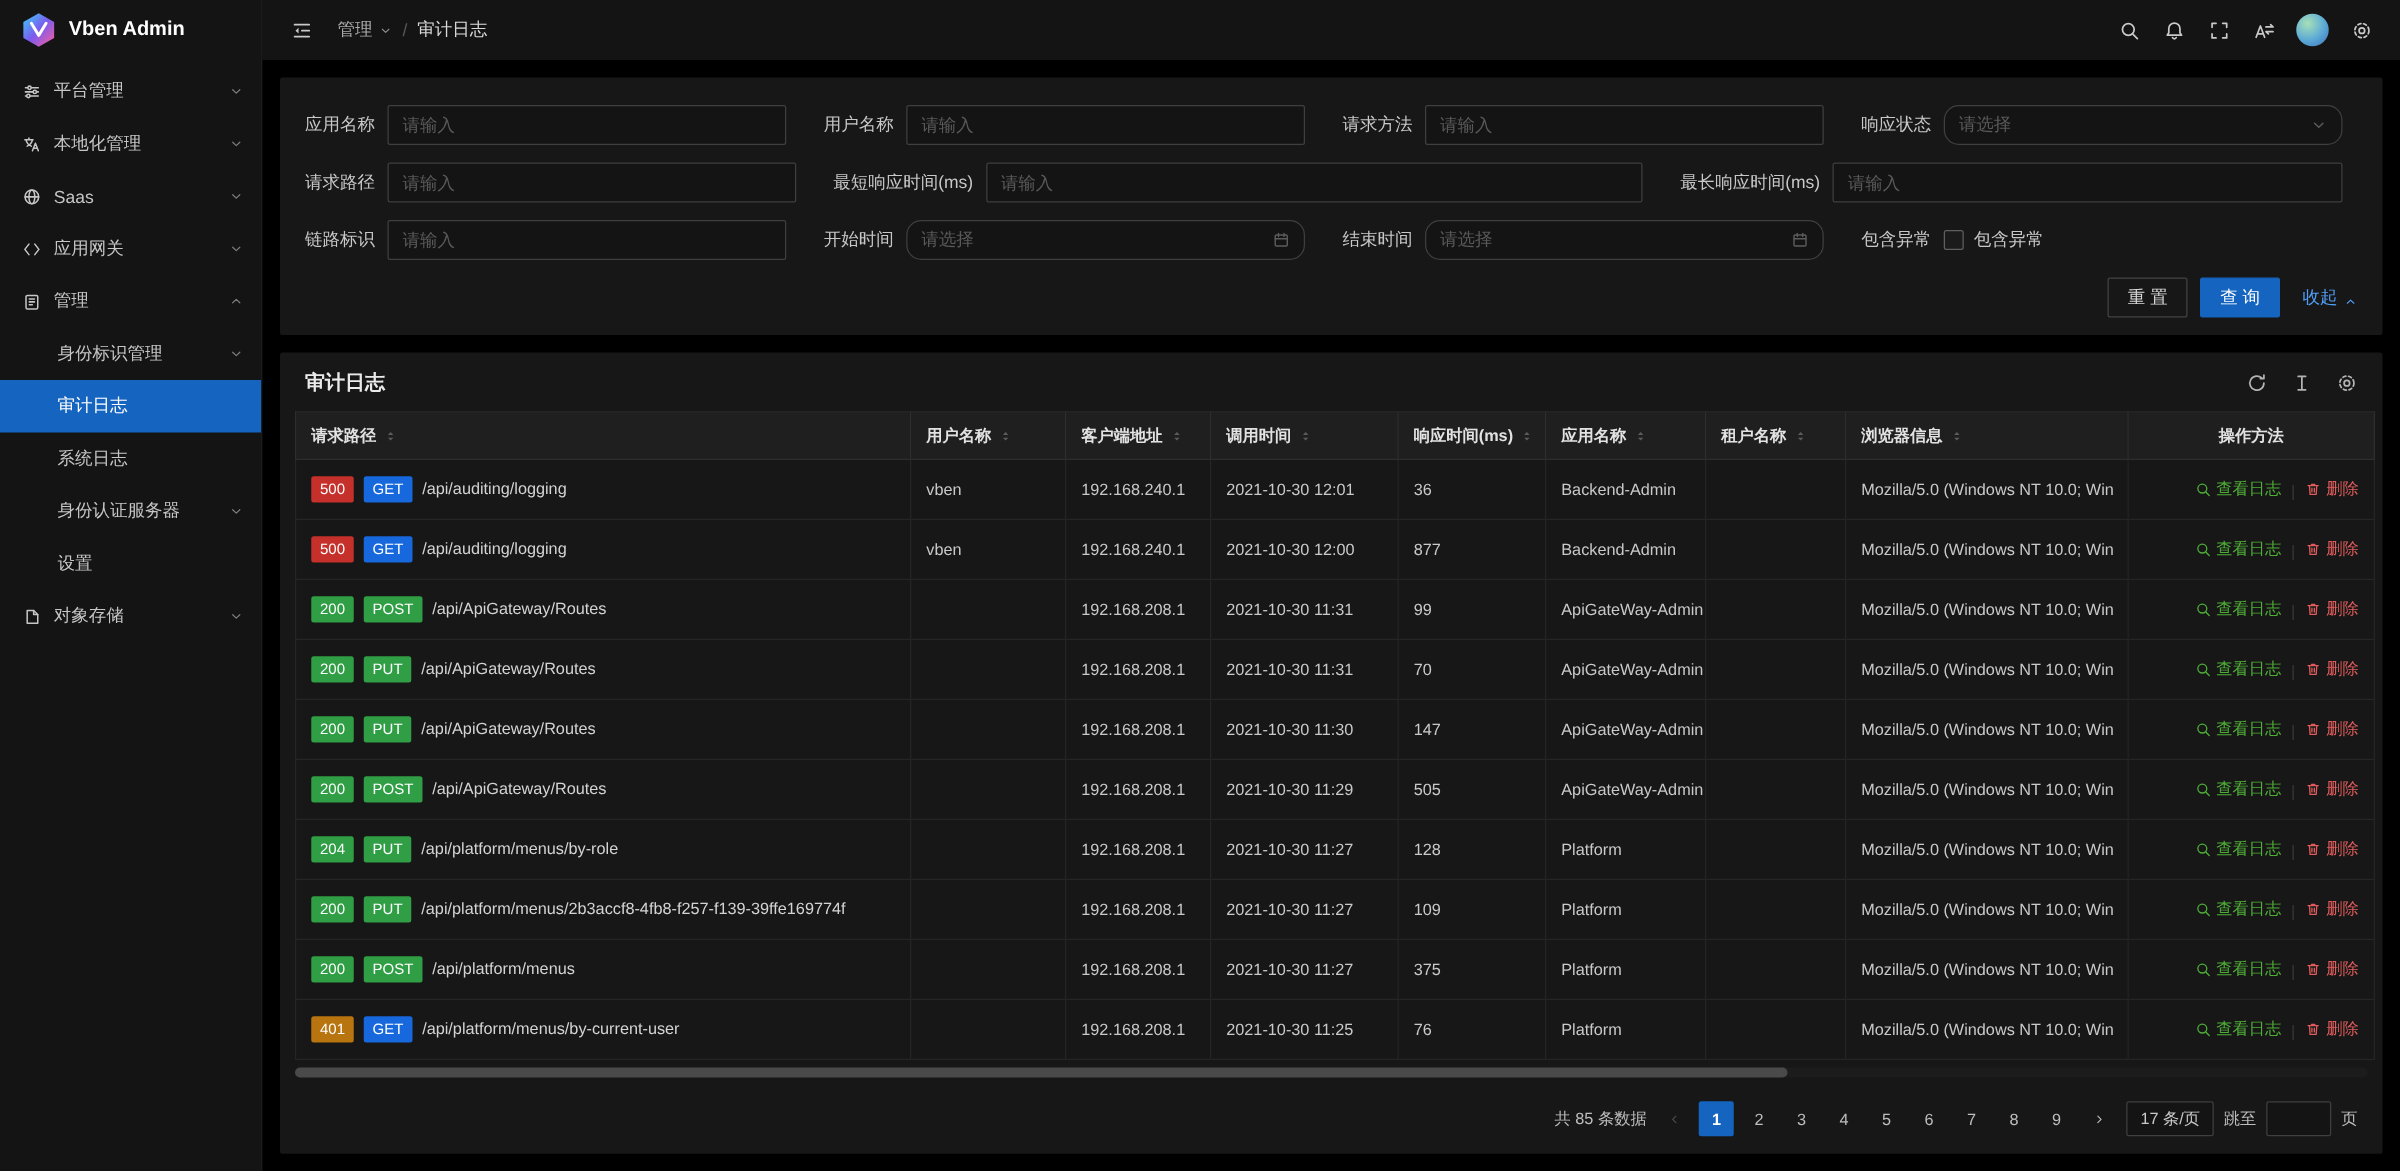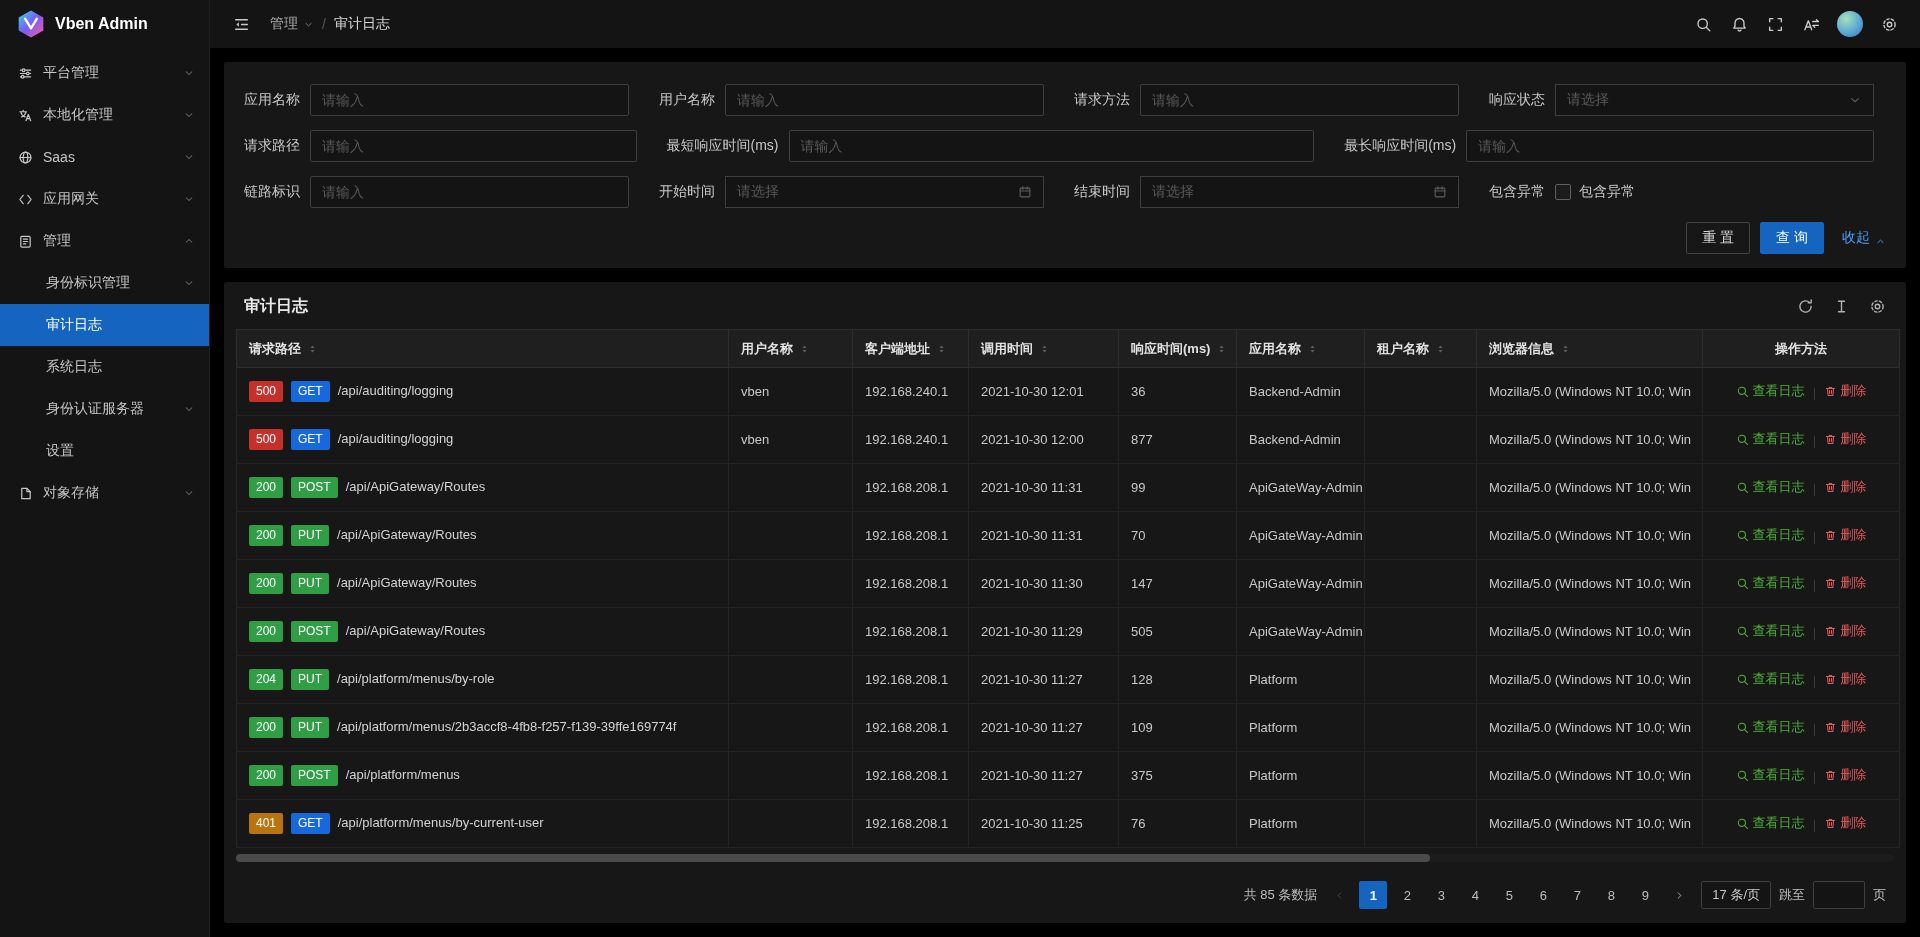--- a/index.html
+++ b/index.html
@@ -40,21 +40,21 @@
   .card{background:#171717;border-radius:2px}
 
   
   .filter-card{padding:22px 20px 14px;flex:none}
   .f-row{display:flex;margin-bottom:14px}
   .f-field{display:flex;align-items:center;flex:1;margin-right:30px;min-width:0}
   .f-row .f-field:last-child{margin-right:12px}
   .f-label{white-space:nowrap;margin-right:10px;color:#c8c8c8}
   .f-text{flex:1;min-width:0;height:32px;background:#141414;border:1px solid #3f3f3f;border-radius:2px;padding:0 11px;color:#d9d9d9;font:inherit;outline:none}
   .f-text::placeholder{color:#595959}
-  .f-box{flex:1;min-width:0;height:32px;background:#141414;border:1px solid #3f3f3f;border-radius:0;padding:0 11px;display:flex;align-items:center;cursor:pointer;gap:8px}
+  .f-box{flex:1;min-width:0;height:32px;background:#141414;border:1px solid #3f3f3f;border-radius:12px;padding:0 11px;display:flex;align-items:center;cursor:pointer;gap:8px}
   .f-box .ph{flex:1;color:#595959;overflow:hidden;white-space:nowrap}
   .f-box .icn{width:14px;height:14px;color:#5c5c5c;flex:none}
   .f-check{display:flex;align-items:center;gap:8px;cursor:pointer;flex:1}
   .cbox{width:16px;height:16px;border:1px solid #5f5f5f;border-radius:2px;background:#1b1b1b;flex:none}
   .cb-label{color:#c8c8c8}
   .f-actions{display:flex;justify-content:flex-end;align-items:center;gap:10px;margin-top:4px}
   .btn{height:32px;padding:0 15px;border-radius:2px;font:inherit;cursor:pointer;white-space:nowrap}
   .btn.ghost{background:transparent;border:1px solid #434343;color:#d9d9d9}
   .btn.primary{background:var(--primary,#1565c0);border:1px solid var(--primary,#1565c0);color:#fff}
   .collapse-link{display:inline-flex;align-items:flex-end;gap:5px;color:var(--link,#4f9ef8);cursor:pointer;margin-left:8px}
@@ -71,21 +71,21 @@
 
   .table-wrap{padding:0 12px;flex:1;min-height:0;display:flex;flex-direction:column;overflow:hidden}
   table{width:100%;border-collapse:collapse;table-layout:fixed;font-size:13px}
   thead th{background:#1f1f1f;border:1px solid #2e2e2e;padding:0 12px;height:38px;font-weight:600;color:#e2e2e2;text-align:left;white-space:nowrap;overflow:hidden}
   .th-inner{display:flex;align-items:center;gap:6px;cursor:pointer}
   .th-inner.center{justify-content:center;cursor:default}
   .sort-caret{width:11px;height:14px;flex:none;display:inline-flex}
   tbody td{border:1px solid #252525;padding:0 12px;height:48px;color:#c9c9c9;white-space:nowrap;overflow:hidden}
   .badge{display:inline-block;padding:2px 7px;border-radius:2px;font-size:12px;color:#fff;margin-right:8px;line-height:1.4;text-align:center;min-width:30px}
   .path-text{color:#d4d4d4}
-  .td-actions{text-align:center}
+  .td-actions{text-align:right}
   .act{display:inline-flex;align-items:center;gap:4px;cursor:pointer}
   .act .icn{width:13px;height:13px}
   .act.view{color:var(--action-view,#4fae37)}
   .act.del{color:var(--action-delete,#e05c5c)}
   .act-div{display:inline-block;width:1px;height:12px;background:#3a3a3a;margin:0 9px;vertical-align:middle}
 
   .hscroll{height:8px;margin:6px 0 2px;background:#1c1c1c;border-radius:4px;position:relative;flex:none}
   .hscroll .thumb{position:absolute;left:0;top:0;height:100%;width:72%;background:#4a4a4a;border-radius:4px}
 
   

